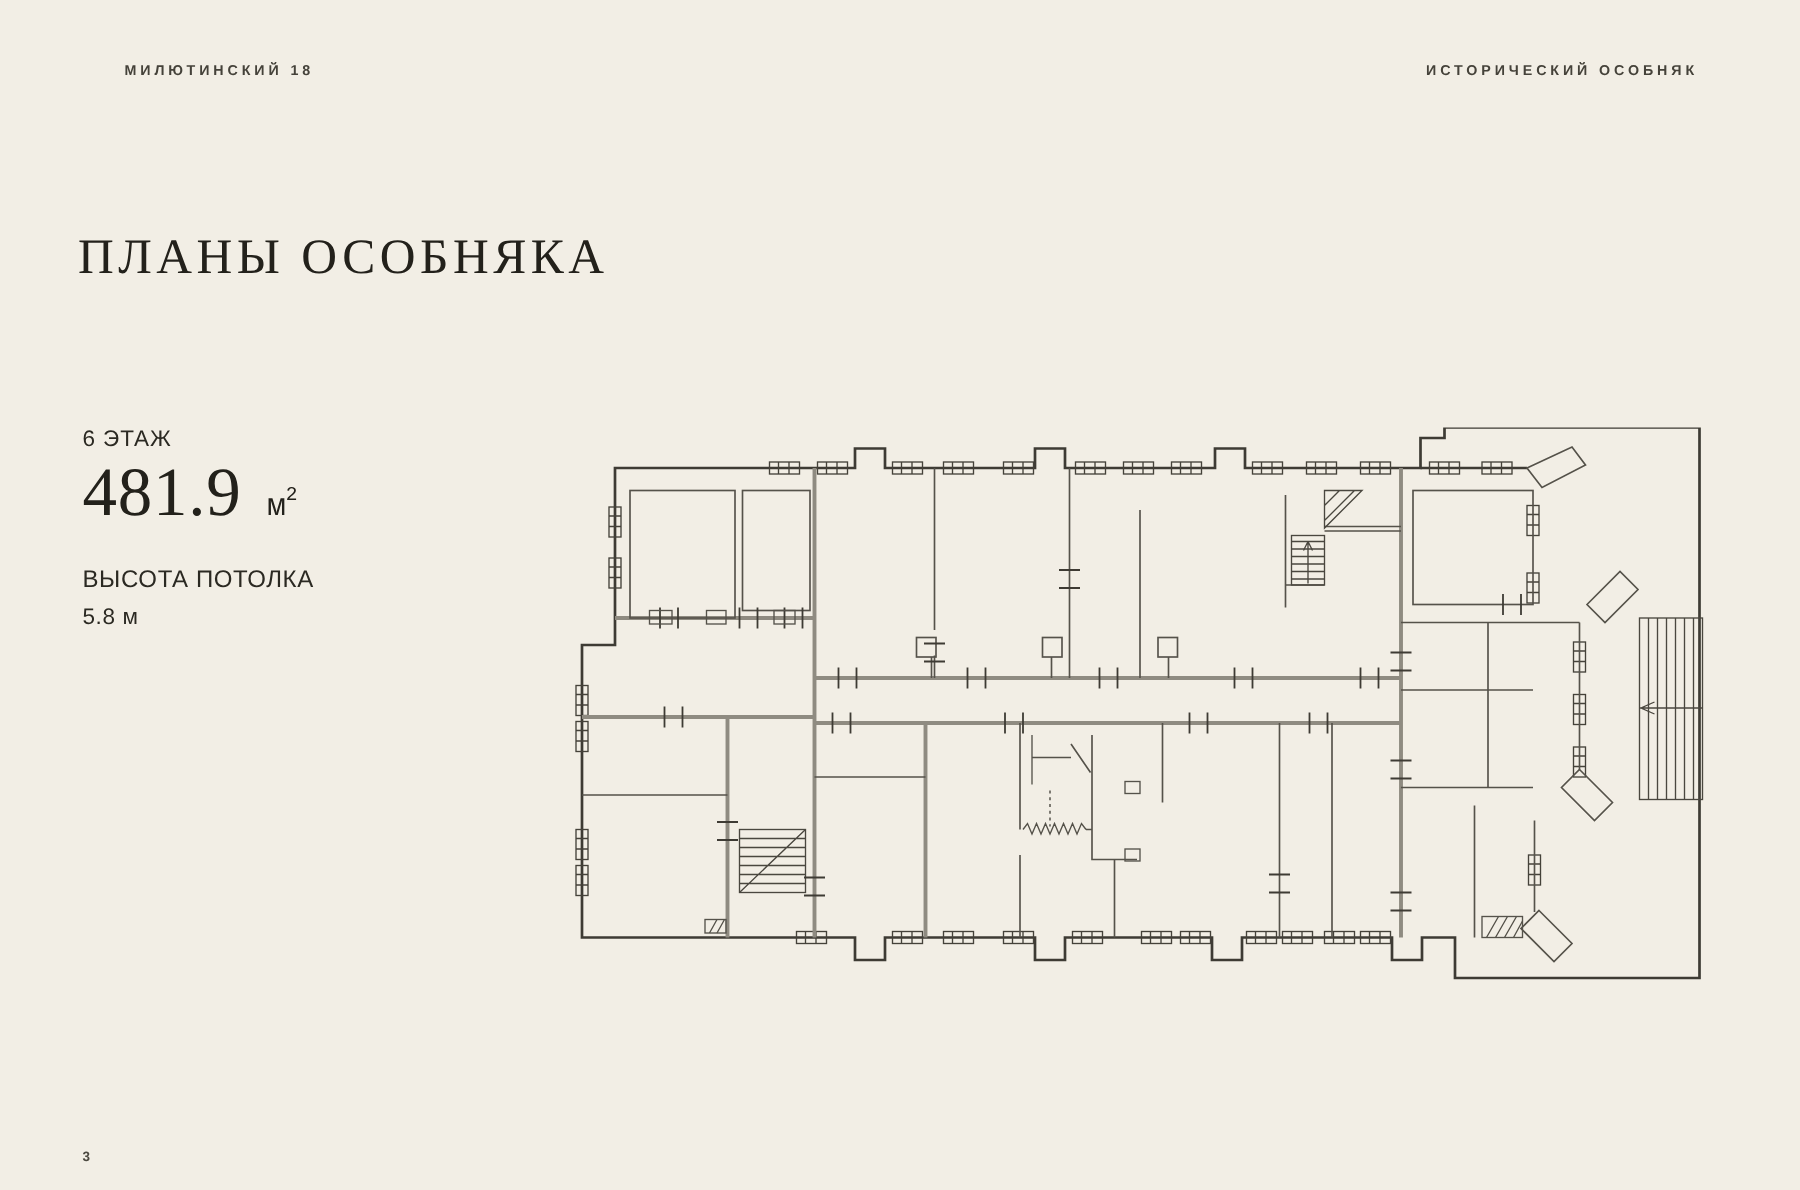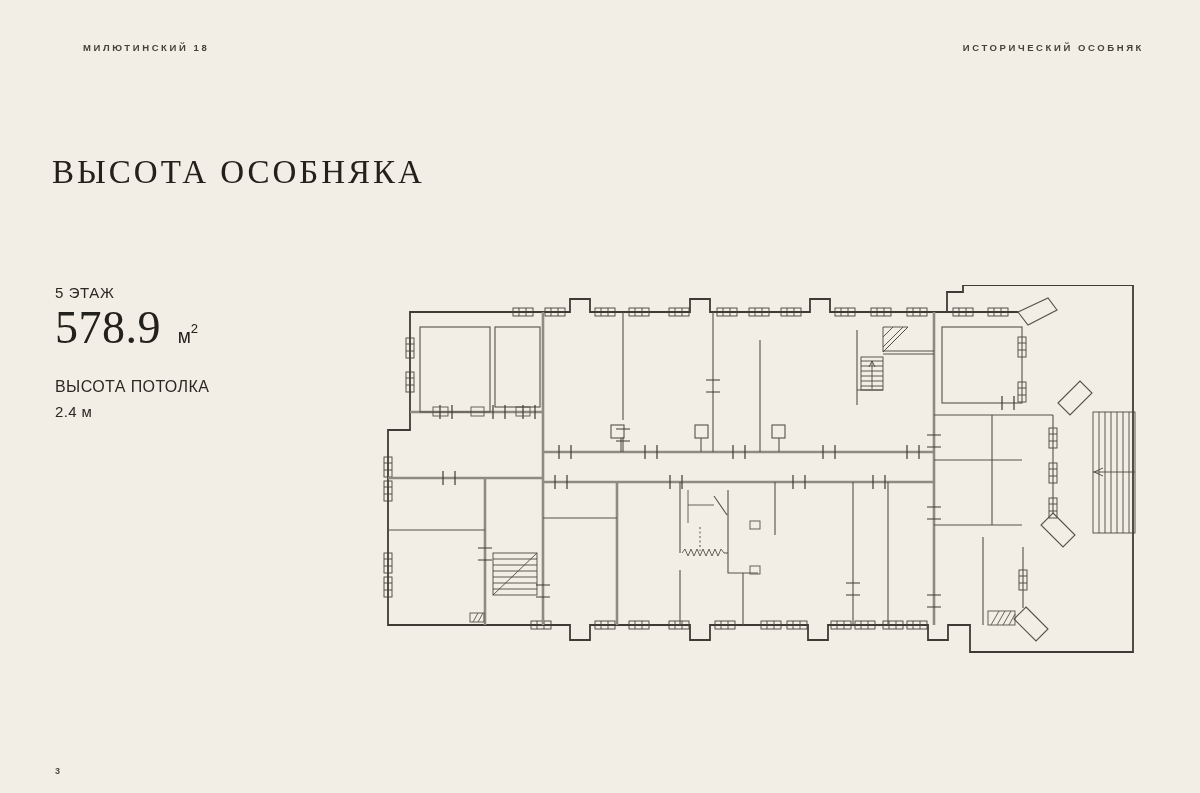--- a/index.html
+++ b/index.html
@@ -11,21 +11,21 @@
     color:#2b2922;
     overflow:hidden;
   }
   .header-label {
     position:absolute; top:42px;
     font-size:9.5px; font-weight:700;
     letter-spacing:2.6px;
     color:#45423a;
   }
   .header-label.left  { left:55px;padding-left:28px; }
-  .header-label.right { right:56px; }
+  .header-label.right { right:68px; }
   .page-title {
     position:absolute; left:52px; top:154px;
     font-family:"Liberation Serif", serif;
     font-weight:500;
     font-size:33px;
     letter-spacing:3px;
     color:#23211b;
     white-space:nowrap;
   }
   .floor-info { position:absolute; left:55px; top:284px; width:240px; }
@@ -53,27 +53,27 @@
   svg .stair    { stroke:#4a473f; stroke-width:0.9; fill:none; }
   svg .detail   { stroke:#55524a; stroke-width:0.9; fill:none; }
   svg .dashed   { stroke:#55524a; stroke-width:1; fill:none; stroke-dasharray:2 2.5; }
 </style>
 </head>
 <body>
 
 <div class="header-label left">МИЛЮТИНСКИЙ 18</div>
 <div class="header-label right">ИСТОРИЧЕСКИЙ ОСОБНЯК</div>
 
-<h1 class="page-title">ВЫСОТА ОСОБНЯКА</h1>
+<h1 class="page-title">ПЛАНЫ ОСОБНЯКА</h1>
 
 <div class="floor-info">
-  <div class="floor-label">5 ЭТАЖ</div>
-  <div class="area"><span>578.9</span> <span class="unit">&nbsp;<span>м</span><sup>2</sup></span></div>
+  <div class="floor-label">6 ЭТАЖ</div>
+  <div class="area"><span>481.9</span> <span class="unit">&nbsp;<span>м</span><sup>2</sup></span></div>
   <div class="ceiling-label">ВЫСОТА ПОТОЛКА</div>
-  <div class="ceiling-value">2.4 м</div>
+  <div class="ceiling-value">5.8 м</div>
 </div>
 
 <div class="plan-wrap">
 <svg width="760" height="380" viewBox="0 0 760 380">
   <defs>
     <g id="win-h">
           <rect x="0" y="0" width="20" height="8"></rect>
           <path d="M6 0V8 M13 0V8"></path>
         </g>
     <g id="win-v">

